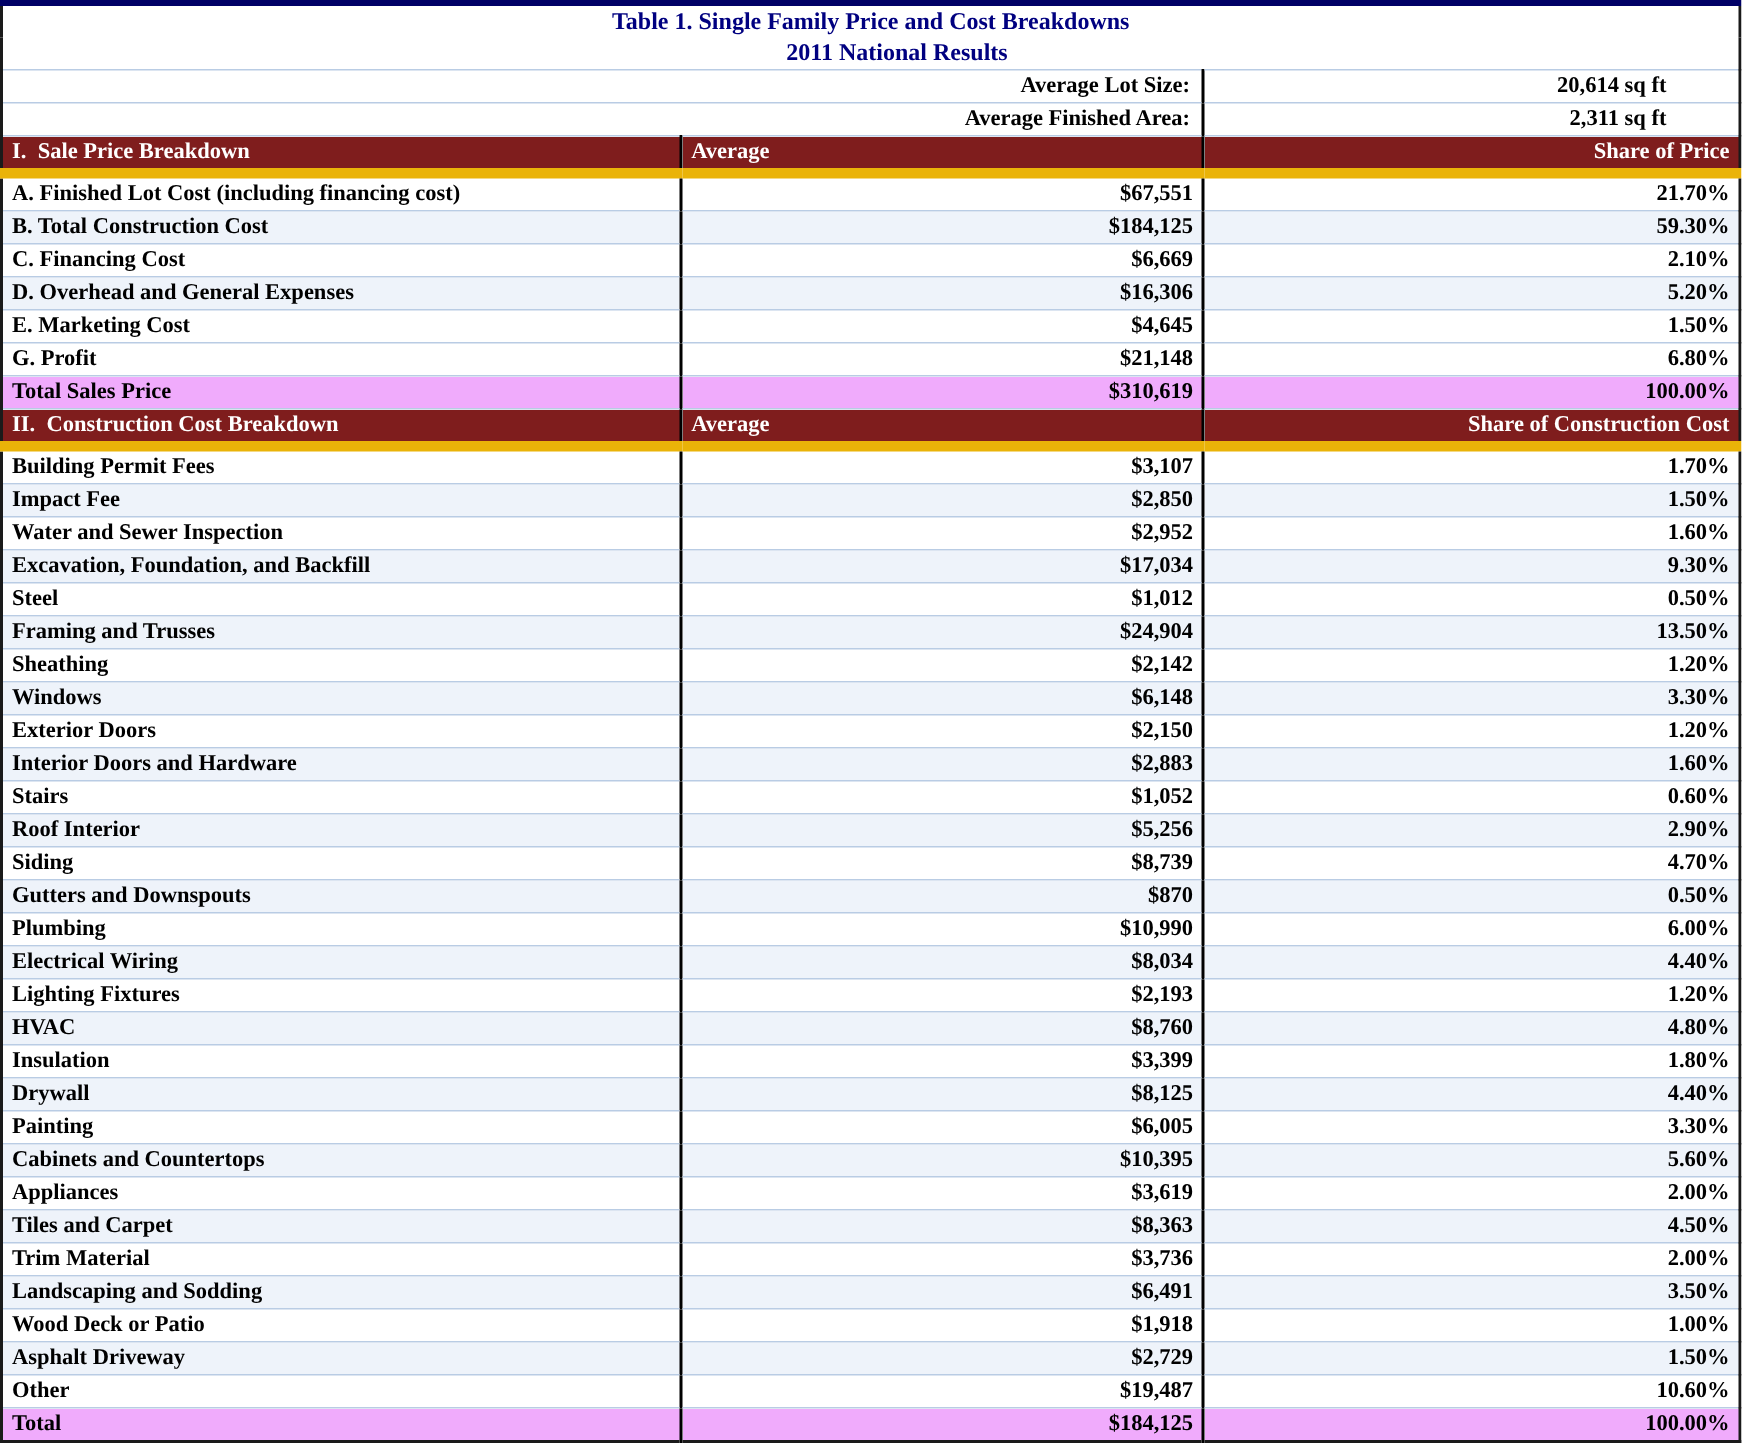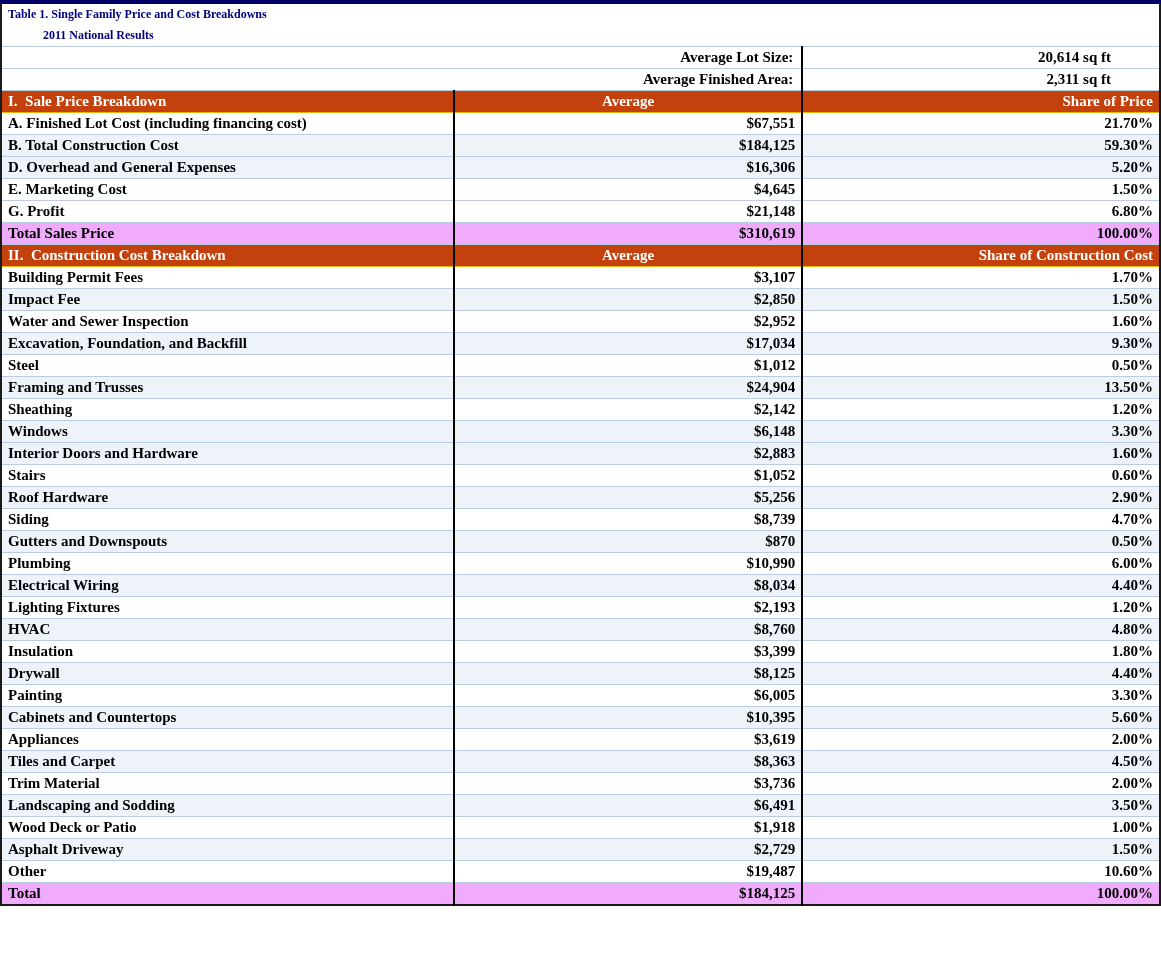--- a/index.html
+++ b/index.html
@@ -29,50 +29,50 @@
     padding: 0 6px;
     font-size: 15px;
     line-height: 21px;
     border-bottom: 1px solid #b9cce4;
     overflow: hidden;
     white-space: nowrap;
     vertical-align: middle;
   }
   tr.title-row td {
     color: #000080;
-    font-size: 12px;
+    text-align: center;
+    font-size: 16px;
     border-bottom: none;
     background: #ffffff;
   }
   tr.title-row.last td {
     border-bottom: 1px solid #b9cce4;
     padding-left: 41px;
   }
   td.sum-label {
     text-align: right;
     padding-right: 8px;
   }
   td.num {
     text-align: right;
   }
   td.sqft {
     padding-right: 48px;
     border-left: 2px solid #000000;
   }
   tr.sec-header td {
-    background: #c2410c;
+    background: #7f1d1d;
     color: #ffffff;
-    border-bottom: 1px solid #eab308;
+    border-bottom: 7px solid #eab308;
   }
   td.sec-label {
     text-align: left;
     white-space: pre;
   }
   td.sec-avg {
-    text-align: center;
     border-left: 2px solid #000000;
   }
   td.sec-share {
     text-align: right;
     border-left: 2px solid #000000;
   }
   td.lbl {
     text-align: left;
   }
   td.col2 {
@@ -122,20 +122,25 @@
         <tr class="data-row">
           <td class="lbl">A. Finished Lot Cost (including financing cost)</td>
           <td class="num col2">$67,551</td>
           <td class="num col3">21.70%</td>
         </tr>
         <tr class="data-row stripe">
           <td class="lbl">B. Total Construction Cost</td>
           <td class="num col2">$184,125</td>
           <td class="num col3">59.30%</td>
         </tr>
+        <tr class="data-row">
+          <td class="lbl">C. Financing Cost</td>
+          <td class="num col2">$6,669</td>
+          <td class="num col3">2.10%</td>
+        </tr>
         <tr class="data-row stripe">
           <td class="lbl">D. Overhead and General Expenses</td>
           <td class="num col2">$16,306</td>
           <td class="num col3">5.20%</td>
         </tr>
         <tr class="data-row">
           <td class="lbl">E. Marketing Cost</td>
           <td class="num col2">$4,645</td>
           <td class="num col3">1.50%</td>
         </tr>
@@ -187,32 +192,37 @@
         <tr class="data-row">
           <td class="lbl">Sheathing</td>
           <td class="num col2">$2,142</td>
           <td class="num col3">1.20%</td>
         </tr>
         <tr class="data-row stripe">
           <td class="lbl">Windows</td>
           <td class="num col2">$6,148</td>
           <td class="num col3">3.30%</td>
         </tr>
+        <tr class="data-row">
+          <td class="lbl">Exterior Doors</td>
+          <td class="num col2">$2,150</td>
+          <td class="num col3">1.20%</td>
+        </tr>
         <tr class="data-row stripe">
           <td class="lbl">Interior Doors and Hardware</td>
           <td class="num col2">$2,883</td>
           <td class="num col3">1.60%</td>
         </tr>
         <tr class="data-row">
           <td class="lbl">Stairs</td>
           <td class="num col2">$1,052</td>
           <td class="num col3">0.60%</td>
         </tr>
         <tr class="data-row stripe">
-          <td class="lbl">Roof Hardware</td>
+          <td class="lbl">Roof Interior</td>
           <td class="num col2">$5,256</td>
           <td class="num col3">2.90%</td>
         </tr>
         <tr class="data-row">
           <td class="lbl">Siding</td>
           <td class="num col2">$8,739</td>
           <td class="num col3">4.70%</td>
         </tr>
         <tr class="data-row stripe">
           <td class="lbl">Gutters and Downspouts</td>

